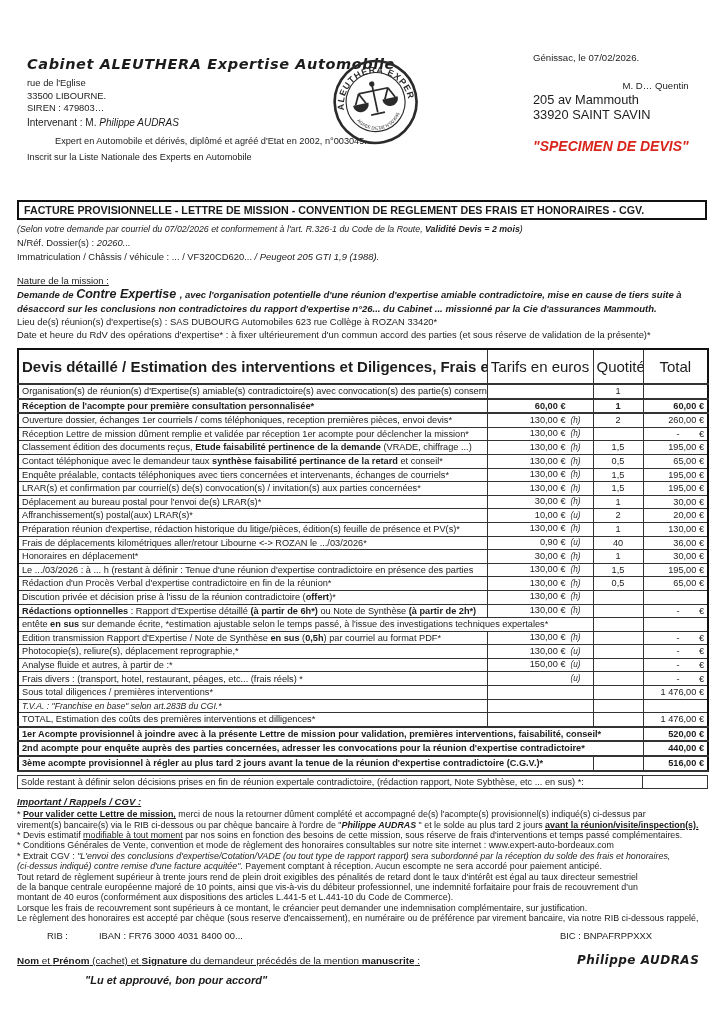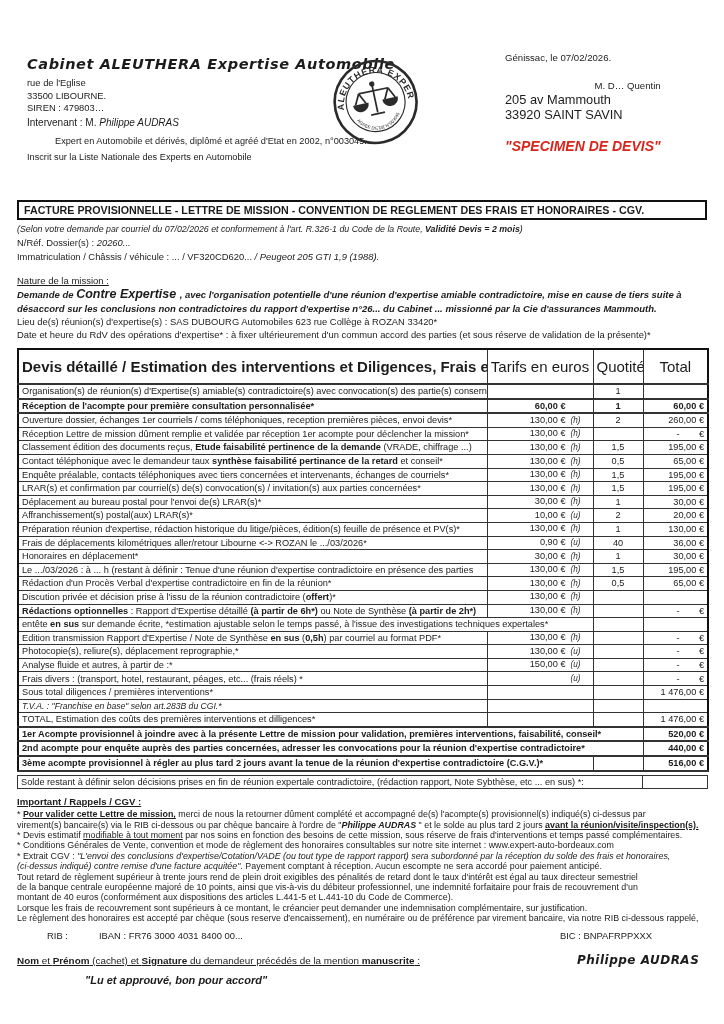--- a/index.html
+++ b/index.html
@@ -15,21 +15,21 @@
   .header{position:relative;height:146px;margin-top:50px;}
   .co-block{position:absolute;left:10px;top:6px;}
   .co-name{font-size:14.5px;font-weight:bold;font-style:italic;letter-spacing:.6px;
            font-family:"DejaVu Sans",sans-serif;margin-bottom:5px;}
   .co-line{font-size:9.4px;line-height:12.5px;}
   .co-interv{font-size:10px;line-height:14px;margin-top:1px;}
   .co-cred{font-size:9.2px;line-height:10px;margin-top:6px;padding-left:28px;}
   .co-cred2{font-size:9.2px;line-height:10px;margin-top:6px;}
   .co-exer{font-size:9.2px;margin-top:9px;}
   .logo{position:absolute;left:315px;top:8px;transform:rotate(-12deg);}
-  .right-block{position:absolute;left:488px;top:2px;}
+  .right-block{position:absolute;left:516px;top:2px;}
   .date-line{font-size:9.6px;margin-bottom:16px;}
   .rcpt-name{font-size:9.6px;line-height:13px;text-align:right;}
   .rcpt-big{font-size:12.8px;line-height:15px;}
   .specimen{margin-top:16px;font-size:14px;font-weight:bold;font-style:italic;color:#d9261c;}
   
   .title-box{border:2px solid #111;padding:2px 4px 2px 5px;font-weight:bold;font-size:10.7px;
              white-space:nowrap;overflow:hidden;margin-top:4px;}
   .subtitle{font-style:italic;font-size:8.8px;margin-top:4px;}
   .ref-line{font-size:9.4px;margin-top:3px;}
   
@@ -49,21 +49,21 @@
   .tval{display:inline-block;}
   .tunit{display:inline-block;width:21px;text-align:left;margin-left:5px;
          font-style:italic;font-size:8.2px;color:#333;}
   td.c-qty{text-align:center;}
   td.c-tot{text-align:right;}
   .spread{display:flex;justify-content:space-between;padding-left:30px;}
   tr.rb td{font-weight:bold;border-top-width:2px;border-bottom-width:2px;margin-left:16px;}
   tr.it td{font-style:italic;font-size:8.6px;}
   
   .cgv{margin-top:7px;}
-  .cgv-heading{font-size:9.6px;font-weight:bold;text-decoration:underline;margin-bottom:2px;}
+  .cgv-heading{font-size:9.6px;font-weight:bold;text-decoration:underline;margin-bottom:2px;font-style:italic;}
   .cgv-lines div{font-size:8.9px;line-height:10.4px;}
   .rib{position:relative;height:13px;margin-top:6px;font-size:9.4px;}
   .rib-label{position:absolute;left:30px;}
   .rib-iban{position:absolute;left:82px;}
   .rib-bic{position:absolute;left:543px;}
   
   .sig{position:relative;margin-top:12px;}
   .sig-line{font-size:9.9px;}
   .sig-name{position:absolute;left:560px;top:-2px;font-size:12px;font-weight:bold;
             font-style:italic;letter-spacing:.5px;font-family:"DejaVu Sans",sans-serif;}

